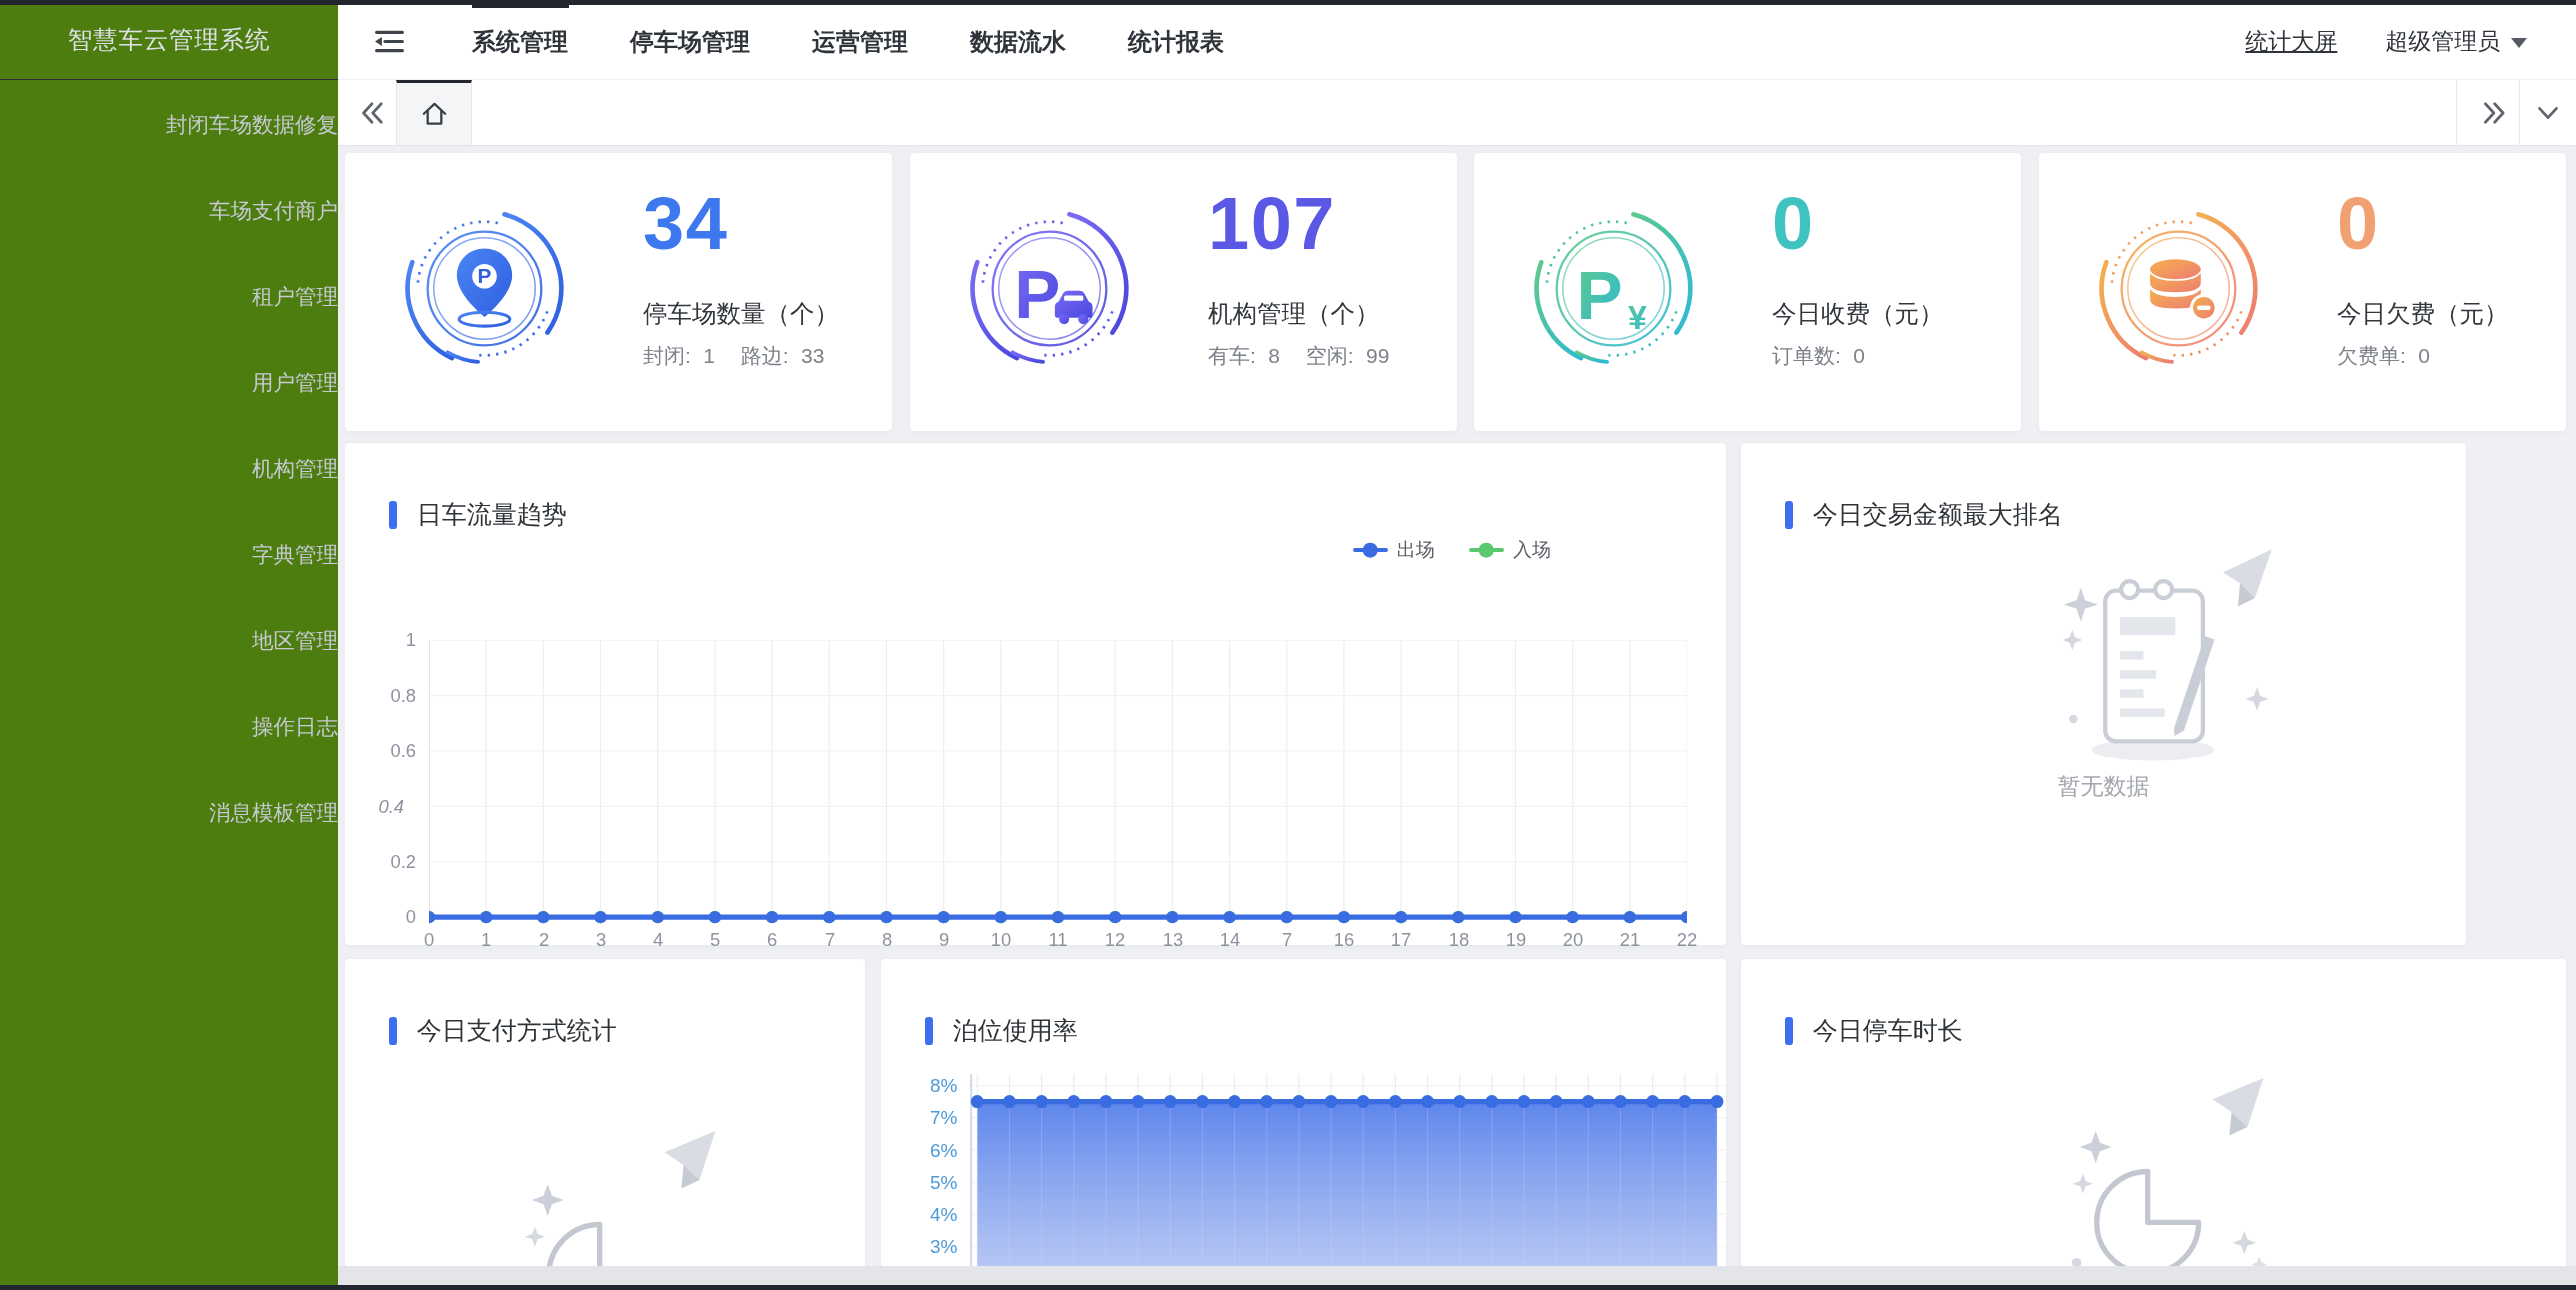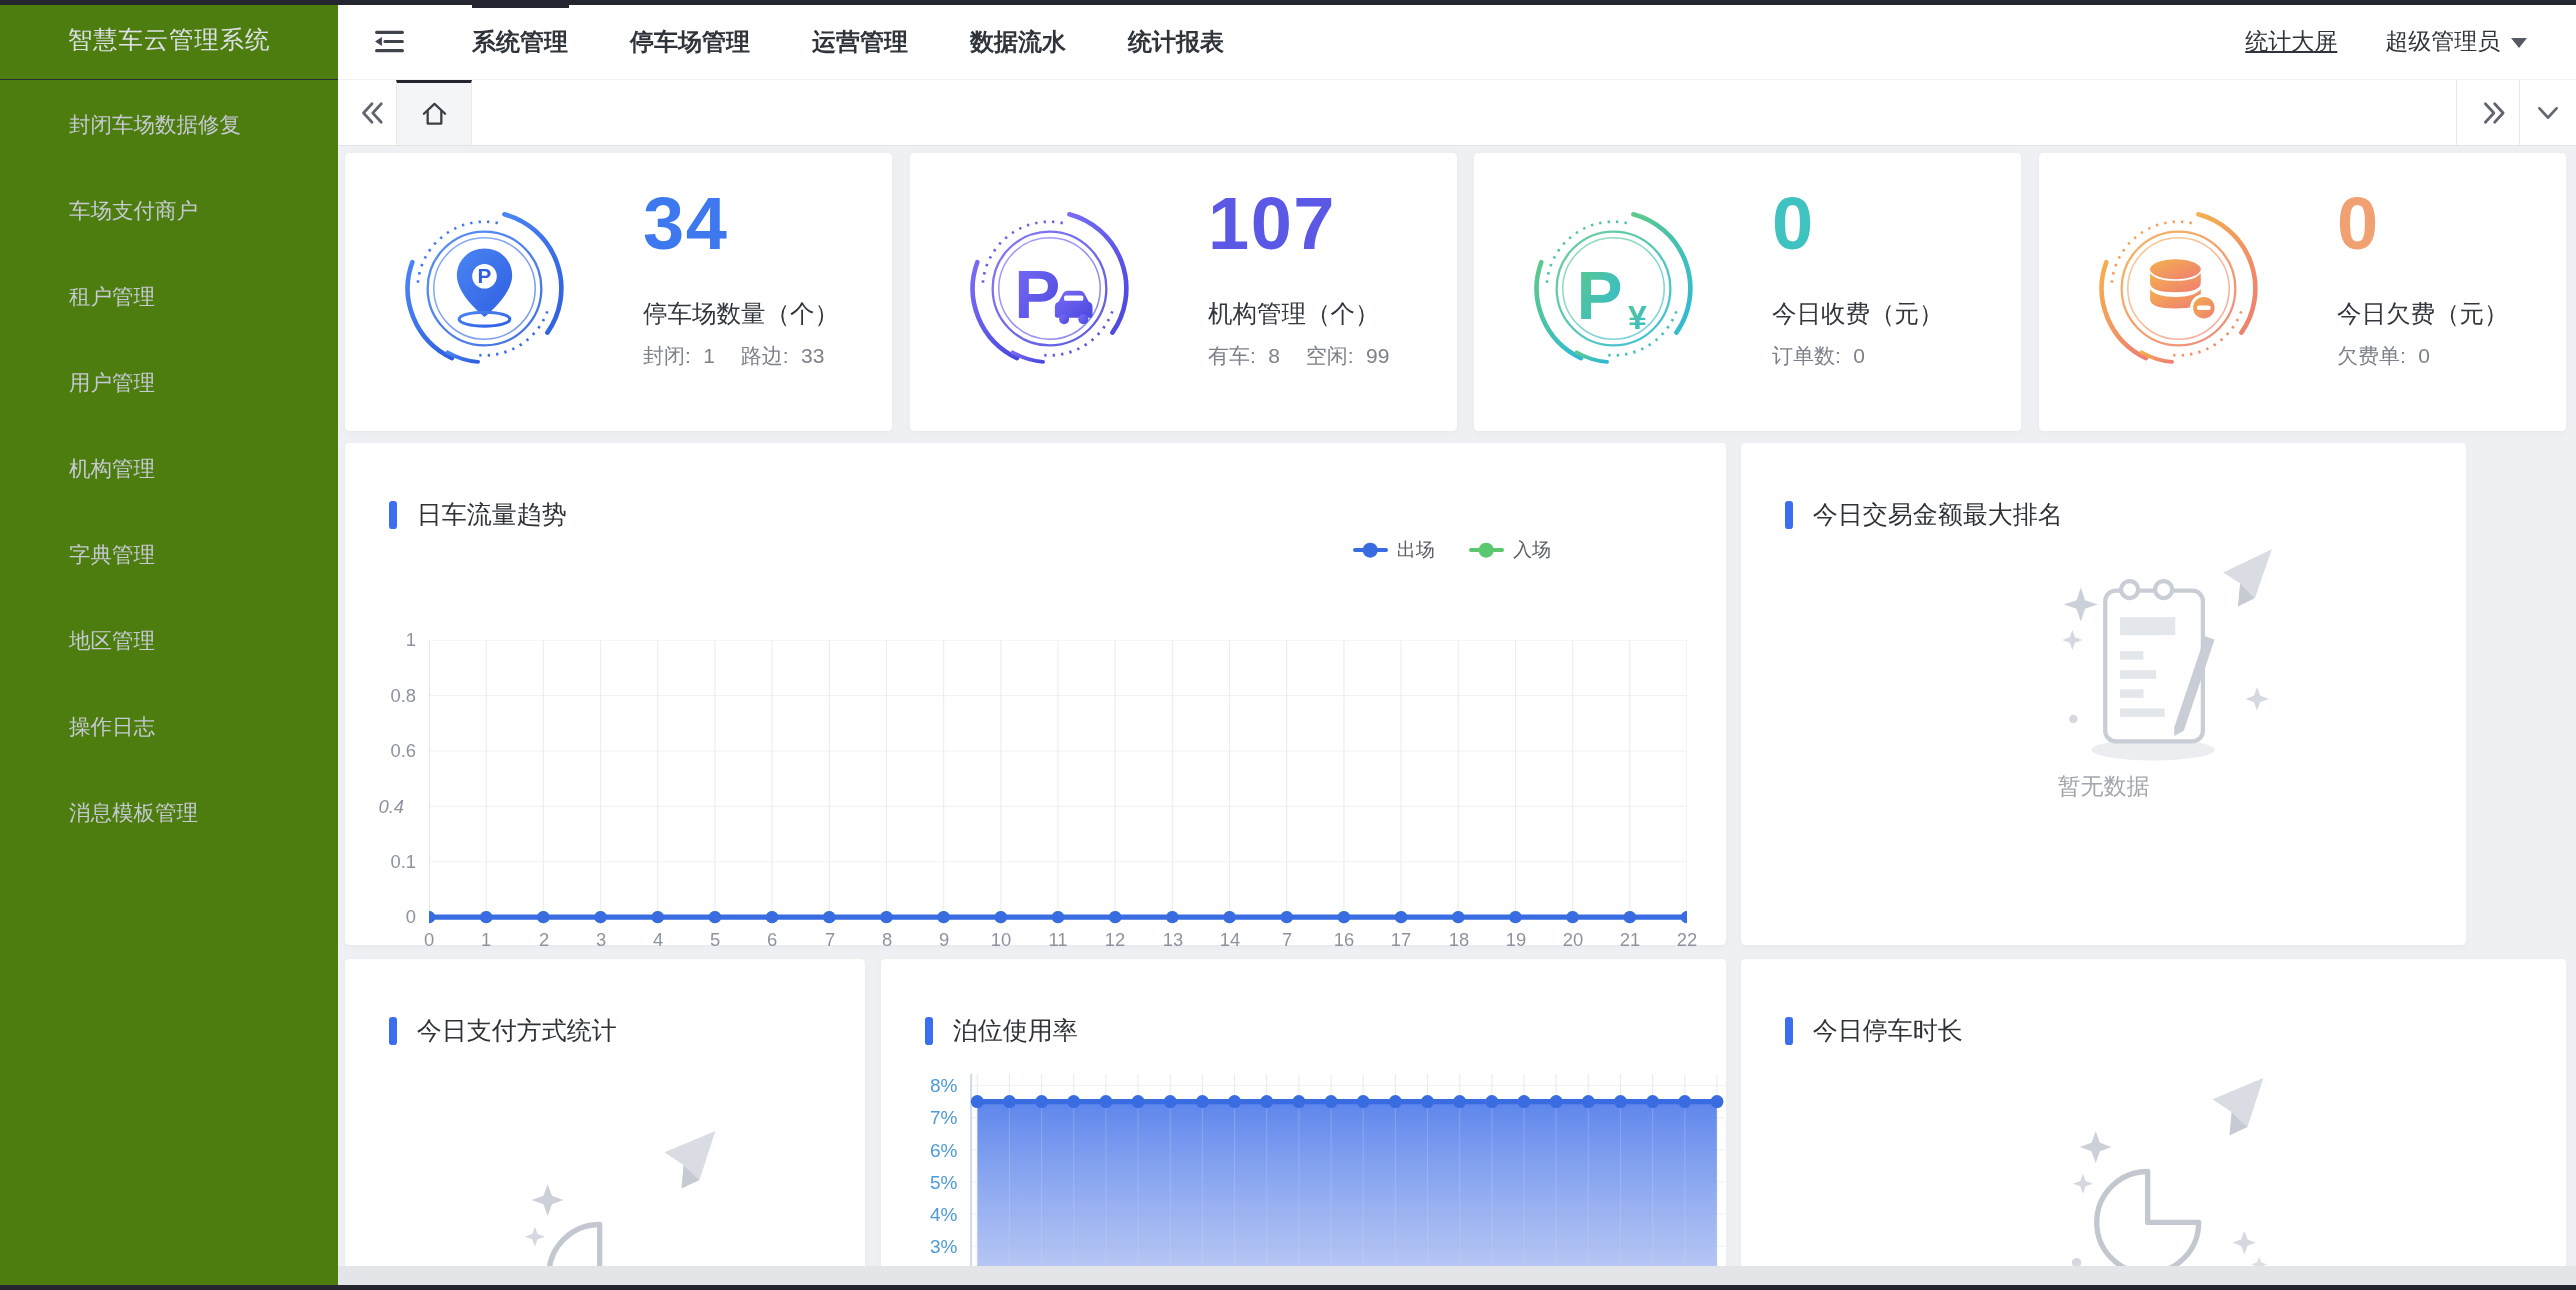--- a/index.html
+++ b/index.html
@@ -6,21 +6,21 @@
   *{box-sizing:border-box;font-family:"Liberation Sans",sans-serif;}
   .screen{position:relative;width:2576px;height:1290px;overflow:hidden;background:#eef0f4;}
 
   
   .topline{position:absolute;left:0;top:0;width:100%;height:4.6px;background:#23262f;z-index:30;}
   .nav-indicator{position:absolute;left:472px;top:0;width:97px;height:8.4px;background:#23262f;z-index:31;}
 
   
   .sidebar{position:absolute;left:0;top:0;width:338px;height:100%;background:#4d7c0f;z-index:20;}
   .side-title{height:80px;line-height:80px;text-align:center;color:#dde0e6;font-size:24.5px;letter-spacing:0.8px;border-bottom:0.8px solid #2a2e3a;}
-  .side-menu{padding-top:1.5px;}
+  .side-menu{padding-top:1.5px;text-align:right;}
   .side-item{height:86px;line-height:86px;padding-left:69px;color:#c6cad2;font-size:21.5px;cursor:pointer;white-space:nowrap;}
 
   
   .header{position:absolute;left:338px;top:4.6px;right:0;height:75px;background:#ffffff;border-bottom:0.8px solid #f0f1f3;display:flex;align-items:center;z-index:10;}
   .fold-btn{width:35px;height:31px;margin-left:34px;cursor:pointer;flex:0 0 auto;}
   .nav{display:flex;margin-left:34px;}
   .nav-item{padding:0 31px;font-size:24px;color:#2f343b;line-height:74px;cursor:pointer;white-space:nowrap;font-weight:bold;}
   .header-right{margin-left:auto;margin-right:49px;display:flex;align-items:center;gap:48px;}
   .hr-link{font-size:23px;color:#2f343b;cursor:pointer;white-space:nowrap;text-decoration:underline;}
   .hr-user{font-size:23px;color:#2f343b;cursor:pointer;display:flex;align-items:center;white-space:nowrap;}
@@ -257,21 +257,21 @@
           <span class="lg-mark" style="background: rgb(58, 108, 225);"></span>
           <span class="lg-label">出场</span>
         </div>
         <div class="lg-item">
           <span class="lg-mark" style="background: rgb(91, 200, 111);"></span>
           <span class="lg-label">入场</span>
         </div>
       </div>
     <div id="y1">
         <div class="y1-label" style="left: 17px; top: 463px;">0</div>
-        <div class="y1-label" style="left: 17px; top: 408px;">0.1</div>
+        <div class="y1-label" style="left: 17px; top: 408px;">0.2</div>
         <div class="y1-label" style="left: 5px; top: 353px; font-style: italic;">0.4</div>
         <div class="y1-label" style="left: 17px; top: 297px;">0.6</div>
         <div class="y1-label" style="left: 17px; top: 242px;">0.8</div>
         <div class="y1-label" style="left: 17px; top: 186px;">1</div>
       </div>
     <svg id="chart1" class="chart-svg" style="left:84px;top:197px" width="1258" height="292" viewBox="0 0 1640 380">
         <line x1="0" y1="361" x2="1640" y2="361" stroke="#f1f2f5" stroke-width="1.5"></line>
         <line x1="0" y1="288.8" x2="1640" y2="288.8" stroke="#f1f2f5" stroke-width="1.5"></line>
         <line x1="0" y1="216.6" x2="1640" y2="216.6" stroke="#f1f2f5" stroke-width="1.5"></line>
         <line x1="0" y1="144.4" x2="1640" y2="144.4" stroke="#f1f2f5" stroke-width="1.5"></line>

